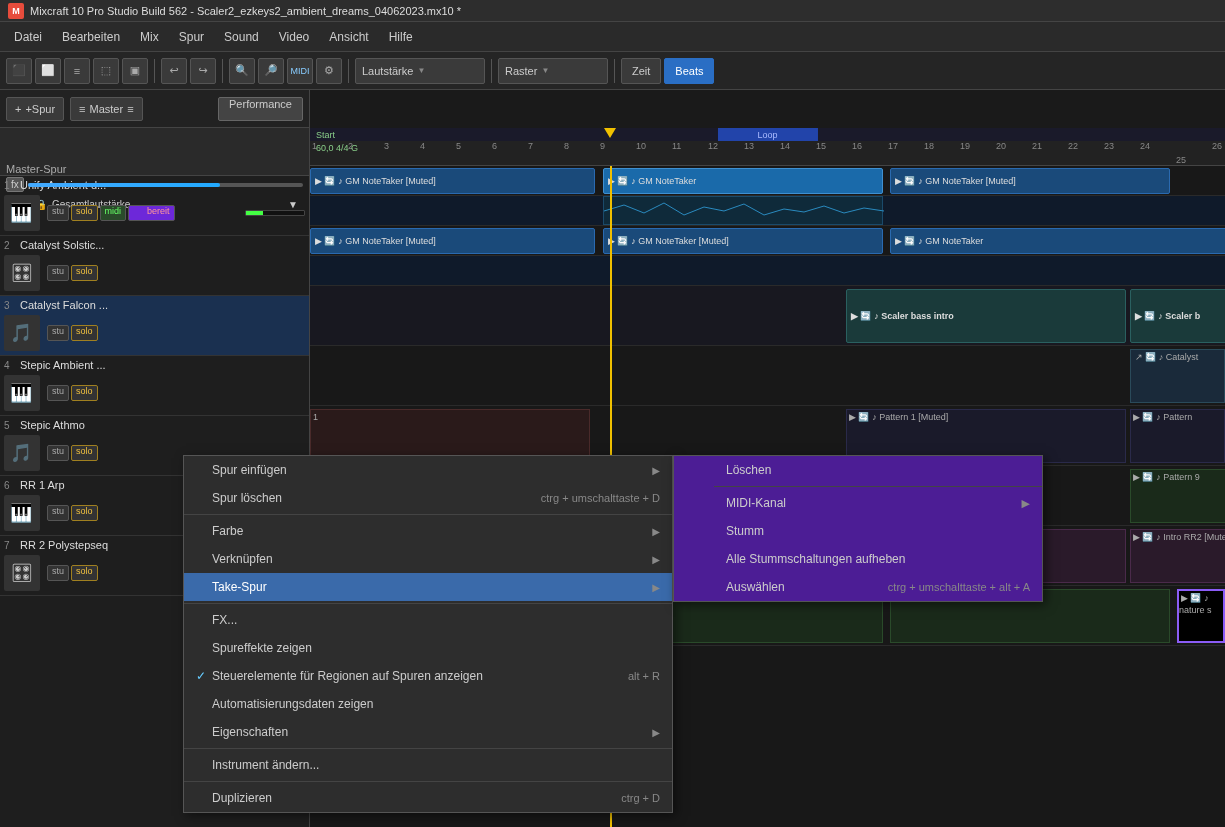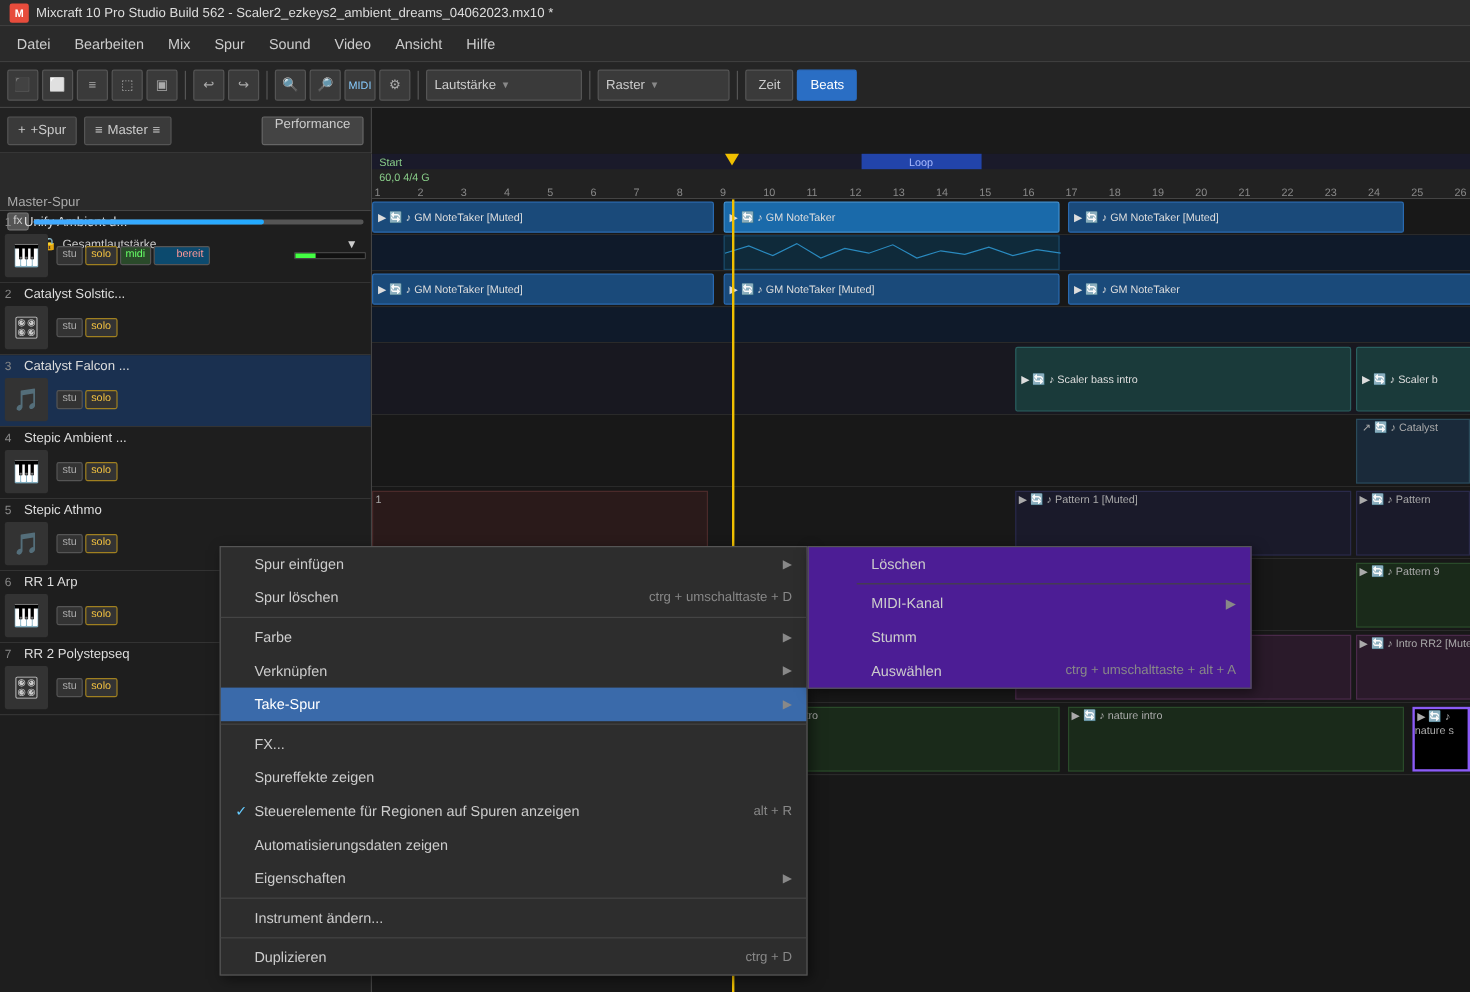--- a/index.html
+++ b/index.html
@@ -242,21 +242,21 @@
       padding: 0 4px;
       background: #333;
       border: 1px solid #555;
       border-radius: 2px;
       color: #aaa;
       font-size: 9px;
       cursor: pointer;
     }
     .track-ctrl-btn.solo { color: #f0c040; border-color: #a08020; }
     .track-ctrl-btn.midi { background: #2a4a2a; color: #6f6; }
-    .track-ctrl-btn.bereit { background: #0c4a6e; color: #f99; padding-left: 18px; }
+    .track-ctrl-btn.bereit { background: #6d28d9; color: #f99; padding-left: 18px; }
     .track-meter {
       width: 60px;
       height: 6px;
       background: #111;
       border: 1px solid #444;
       border-radius: 1px;
       margin-left: auto;
       position: relative;
       overflow: hidden;
     }
@@ -308,21 +308,21 @@
       top: 3px;
       border-radius: 2px;
       overflow: hidden;
       display: flex; align-items: center;
       padding: 0 4px;
       font-size: 9px;
       color: #ddd;
     }
     .clip-blue { background: #1a4a7a; border: 1px solid #2a6ab0; }
     .clip-blue-sel { background: #2060aa; border: 1px solid #4090d0; }
-    .clip-teal { background: #1a3a3a; border: 1px solid #2a6060; }
+    .clip-teal { background: #1a3a3a; border: 1px solid #2a6060; font-weight: bold; }
 
     .playhead {
       position: absolute;
       top: 0;
       bottom: 0;
       width: 2px;
       background: #f0c000;
       z-index: 10;
       left: 300px;
     }
@@ -653,21 +653,21 @@
             <div class="ruler-mark" style="font-size: 9px; color: rgb(136, 136, 136); width: 36px; text-align: left; padding-left: 2px; flex-shrink: 0;">15</div>
             <div class="ruler-mark" style="font-size: 9px; color: rgb(136, 136, 136); width: 36px; text-align: left; padding-left: 2px; flex-shrink: 0;">16</div>
             <div class="ruler-mark" style="font-size: 9px; color: rgb(136, 136, 136); width: 36px; text-align: left; padding-left: 2px; flex-shrink: 0;">17</div>
             <div class="ruler-mark" style="font-size: 9px; color: rgb(136, 136, 136); width: 36px; text-align: left; padding-left: 2px; flex-shrink: 0;">18</div>
             <div class="ruler-mark" style="font-size: 9px; color: rgb(136, 136, 136); width: 36px; text-align: left; padding-left: 2px; flex-shrink: 0;">19</div>
             <div class="ruler-mark" style="font-size: 9px; color: rgb(136, 136, 136); width: 36px; text-align: left; padding-left: 2px; flex-shrink: 0;">20</div>
             <div class="ruler-mark" style="font-size: 9px; color: rgb(136, 136, 136); width: 36px; text-align: left; padding-left: 2px; flex-shrink: 0;">21</div>
             <div class="ruler-mark" style="font-size: 9px; color: rgb(136, 136, 136); width: 36px; text-align: left; padding-left: 2px; flex-shrink: 0;">22</div>
             <div class="ruler-mark" style="font-size: 9px; color: rgb(136, 136, 136); width: 36px; text-align: left; padding-left: 2px; flex-shrink: 0;">23</div>
             <div class="ruler-mark" style="font-size: 9px; color: rgb(136, 136, 136); width: 36px; text-align: left; padding-left: 2px; flex-shrink: 0;">24</div>
-            <div class="ruler-mark" style="font-size: 9px; color: rgb(136, 136, 136); width: 36px; text-align: left; padding-left: 2px; flex-shrink: 0;">25</div>
+            <div class="ruler-mark" style="font-size: 9px; color: rgb(136, 136, 136); width: 36px; text-align: left; padding-left: 2px; flex-shrink: 0; margin-top: 14px;">25</div>
             <div class="ruler-mark" style="font-size: 9px; color: rgb(136, 136, 136); width: 36px; text-align: left; padding-left: 2px; flex-shrink: 0;">26</div>
           </div>
       </div>
     </div>
 
     <div id="arranger-content">
 
       <div class="playhead"></div>
 
       <div class="clip-row" style="height:30px;">
@@ -838,18 +838,21 @@
     </div>
     <div class="sub-separator"></div>
     <div class="sub-item">
       <span>MIDI-Kanal</span>
       <span class="sub-shortcut">▶</span>
     </div>
     <div class="sub-item">
       <span>Stumm</span>
     </div>
     <div class="sub-item">
+      <span>Alle Stummschaltungen aufheben</span>
+    </div>
+    <div class="sub-item">
       <span>Auswählen</span>
       <span class="sub-shortcut">ctrg + umschalttaste + alt + A</span>
     </div>
   </div>
 
 </div>
 
 </body></html>

